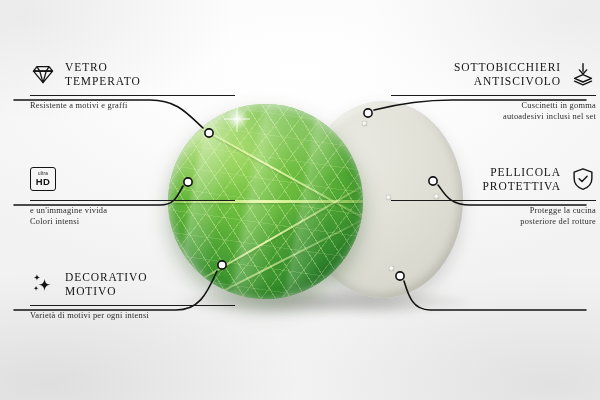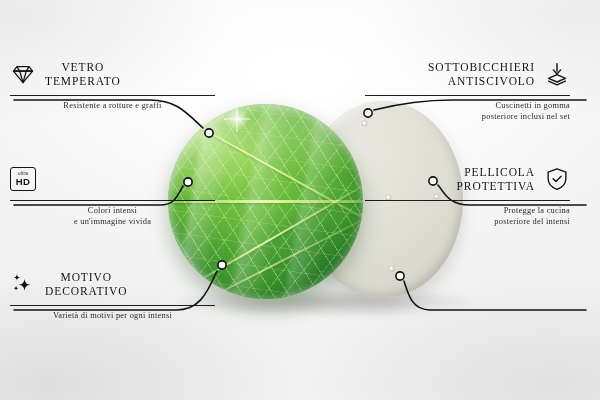--- a/index.html
+++ b/index.html
@@ -151,22 +151,22 @@
     left: 0; top: 0;
     width: 600px; height: 400px;
     pointer-events: none;
   }
 
   
   .feature {
     position: absolute;
     width: 205px;
   }
-  .feature.left  { left: 10px;  text-align: center; }
-  .feature.right { right: 30px; text-align: right; }
+  .feature.left  { left: 30px;  text-align: left; }
+  .feature.right { right: 4px; text-align: right; }
 
   .f-head {
     display: flex;
     align-items: center;
     gap: 9px;
     min-height: 34px;
   }
   .feature.right .f-head { flex-direction: row-reverse; }
 
   .f-title {
@@ -277,50 +277,50 @@
           <path d="M3.2 9.3 H20.8"></path>
         </svg>
       </span>
       <div class="f-title">
         <div>VETRO</div>
         <div>TEMPERATO</div>
       </div>
     </div>
     <div class="f-rule"></div>
     <div class="f-sub">
-      <div>Resistente a rotture e graffi</div>
+      <div>Resistente a motivi e graffi</div>
     </div>
   </div>
 
   <div class="feature left" style="top:162px;">
     <div class="f-head">
       <span class="hd-badge">
         <span class="u">ultra</span>
         <span class="hd">HD</span>
       </span>
     </div>
     <div class="f-rule"></div>
     <div class="f-sub">
+      <div>e un'immagine vivida</div>
       <div>Colori intensi</div>
-      <div>e un'immagine vivida</div>
     </div>
   </div>
 
   <div class="feature left" style="top:267px;">
     <div class="f-head">
       <span class="f-icon">
         <svg viewBox="0 0 24 24" fill="currentColor">
           <path d="M13.4 7.2 C13.9 11.0 15.2 12.3 19.0 12.8 C15.2 13.3 13.9 14.6 13.4 18.4 C12.9 14.6 11.6 13.3 7.8 12.8 C11.6 12.3 12.9 11.0 13.4 7.2 Z"></path>
           <path d="M6.4 3.0 C6.7 5.0 7.3 5.6 9.3 5.9 C7.3 6.2 6.7 6.8 6.4 8.8 C6.1 6.8 5.5 6.2 3.5 5.9 C5.5 5.6 6.1 5.0 6.4 3.0 Z"></path>
           <path d="M5.6 13.6 C5.8 15.2 6.3 15.7 7.9 15.9 C6.3 16.1 5.8 16.6 5.6 18.2 C5.4 16.6 4.9 16.1 3.3 15.9 C4.9 15.7 5.4 15.2 5.6 13.6 Z"></path>
         </svg>
       </span>
       <div class="f-title">
+        <div>DECORATIVO</div>
         <div>MOTIVO</div>
-        <div>DECORATIVO</div>
       </div>
     </div>
     <div class="f-rule"></div>
     <div class="f-sub">
       <div>Varietà di motivi per ogni intensi</div>
     </div>
   </div>
 
   <div class="feature right" style="top:57px;">
     <div class="f-head">
@@ -332,38 +332,38 @@
         </svg>
       </span>
       <div class="f-title">
         <div>SOTTOBICCHIERI</div>
         <div>ANTISCIVOLO</div>
       </div>
     </div>
     <div class="f-rule"></div>
     <div class="f-sub">
       <div>Cuscinetti in gomma</div>
-      <div>posteriore inclusi nel set</div>
+      <div>autoadesivi inclusi nel set</div>
     </div>
   </div>
 
   <div class="feature right" style="top:162px;">
     <div class="f-head">
       <span class="f-icon">
         <svg viewBox="0 0 24 24" fill="none" stroke="currentColor" stroke-width="1.3" stroke-linejoin="round" stroke-linecap="round">
           <path d="M12 2.6 L20.2 5.6 V11.4 C20.2 16.3 16.8 20.0 12 21.6 C7.2 20.0 3.8 16.3 3.8 11.4 V5.6 Z"></path>
           <path d="M8.4 11.8 L11.1 14.4 L15.8 9.5"></path>
         </svg>
       </span>
       <div class="f-title">
         <div>PELLICOLA</div>
         <div>PROTETTIVA</div>
       </div>
     </div>
     <div class="f-rule"></div>
     <div class="f-sub">
       <div>Protegge la cucina</div>
-      <div>posteriore del intensi</div>
+      <div>posteriore del rotture</div>
     </div>
   </div>
 
 
 </div>
 
 </body></html>

